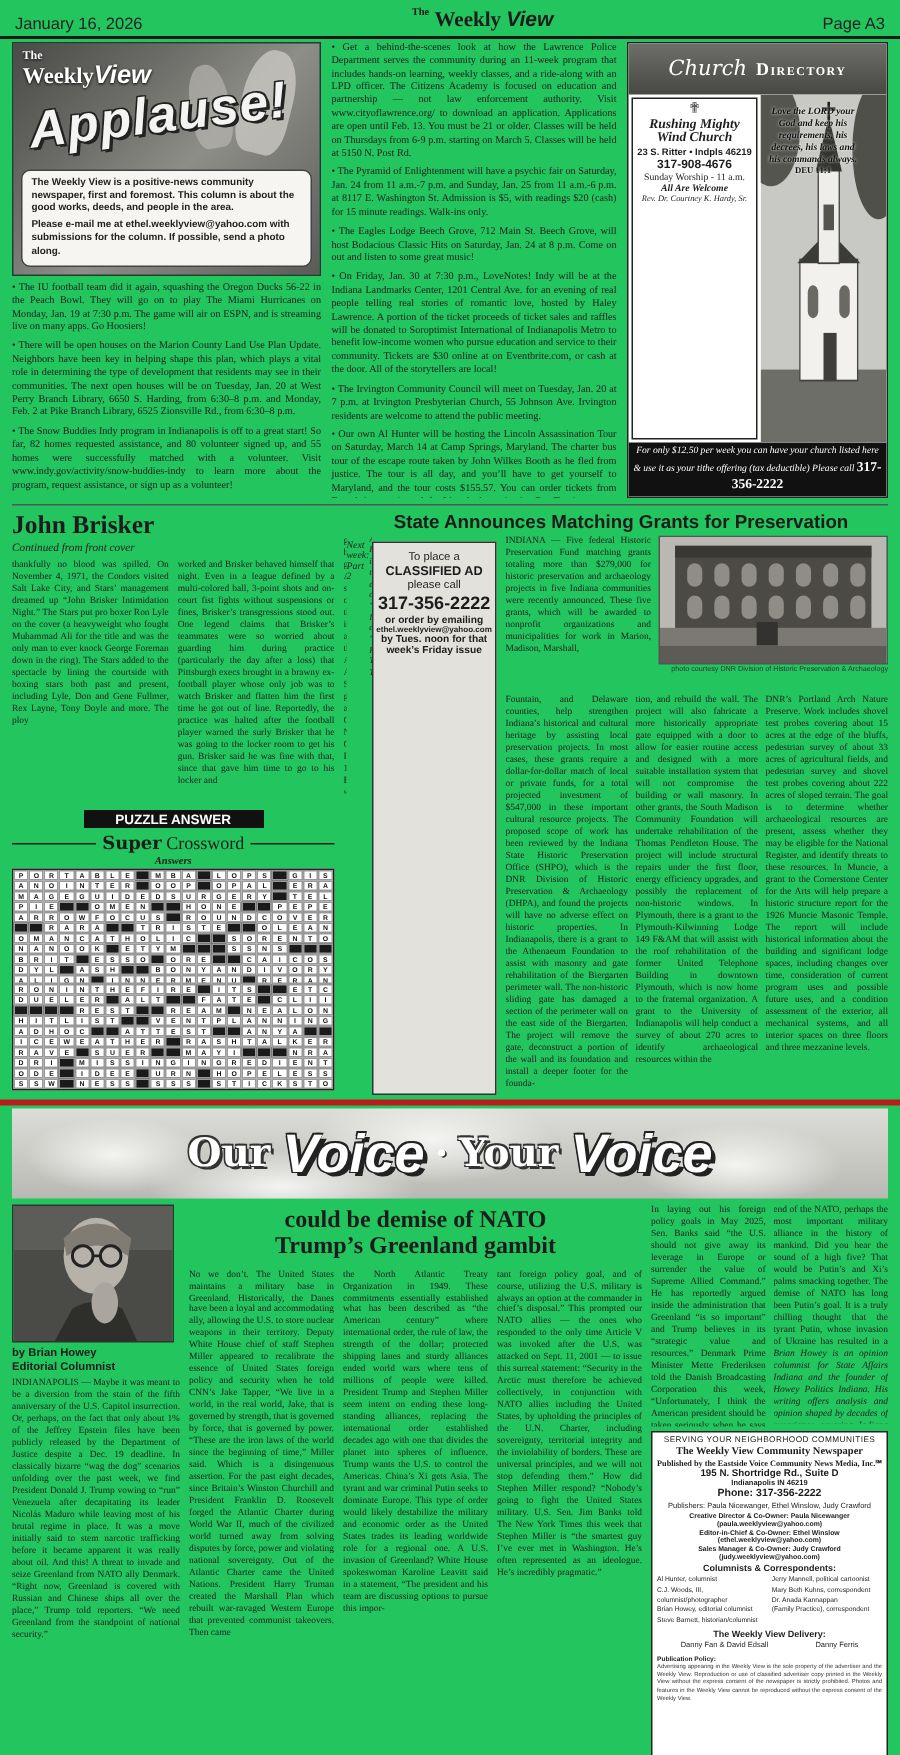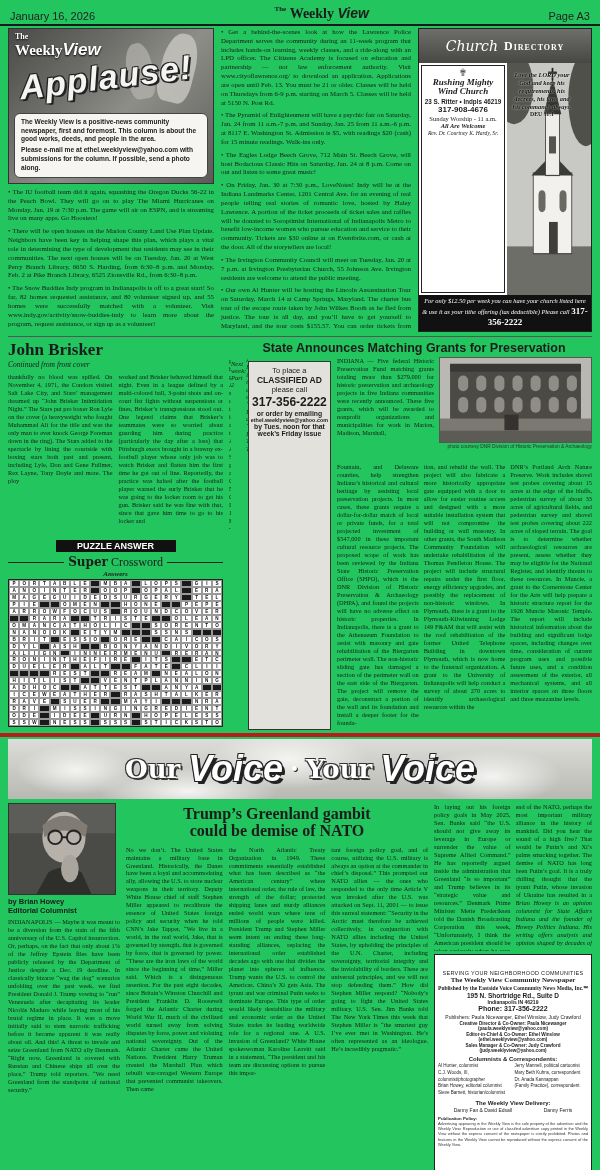--- a/index.html
+++ b/index.html
@@ -102,21 +102,21 @@
 .byline{font-family:"Liberation Sans",sans-serif;font-weight:bold;font-size:7.5px;line-height:1.2;margin:2px 0 3px}
 .b3main{width:302px;flex:none;display:flex;flex-direction:column}
 .tghead{text-align:center;font-weight:bold;font-size:16px;line-height:1.08;margin:2px 0 6px}
 .b3cols{display:flex;gap:6px;flex:1;overflow:hidden}
 .b3cols>div{flex:1}
 .b3right{flex:1;display:flex;flex-direction:column;overflow:hidden}
 .b3rtxt{display:flex;gap:5px;height:148px;overflow:hidden}
 .b3rtxt>div{flex:1}
 .howeybio{font-style:italic}
 
-.mbox{border:1.5px solid #222;background:#fff;margin-top:3px;flex:1;padding:15px 3px 2px;text-align:center;font-family:"Liberation Sans",sans-serif;overflow:hidden}
+.mbox{border:1.5px solid #222;background:#fff;margin-top:3px;flex:1;padding:2px 3px 2px;text-align:center;font-family:"Liberation Sans",sans-serif;overflow:hidden}
 .mb-serv{font-size:5.5px;letter-spacing:.3px}
 .mb-paper{font-size:7px;font-weight:bold;font-family:"Liberation Serif",serif}
 .mb-pub{font-size:5.5px;font-weight:bold;font-family:"Liberation Serif",serif}
 .mb-addr{font-size:6.5px;font-weight:bold}
 .mb-city{font-size:5px;font-weight:bold}
 .mb-ph{font-size:7px;font-weight:bold}
 .mb-pubs{font-size:5px;margin-top:2px}
 .mb-role{font-size:4.6px;font-weight:bold;margin-top:1px}
 .mb-corr{font-size:6px;font-weight:bold;margin-top:3px}
 .mb-list{display:flex;gap:3px;margin-top:1px;text-align:left}
@@ -755,22 +755,22 @@
           <ellipse cx="62" cy="66" rx="9" ry="14" fill="#aaa69e"></ellipse>
         </svg>
         <div class="byline">
           <div>by Brian Howey</div>
           <div>Editorial Columnist</div>
         </div>
         <div class="bodytxt" style="height:248px;overflow:hidden">INDIANAPOLIS — Maybe it was meant to be a diversion from the stain of the fifth anniversary of the U.S. Capitol insurrection. Or, perhaps, on the fact that only about 1% of the Jeffrey Epstein files have been publicly released by the Department of Justice despite a Dec. 19 deadline. In classically bizarre “wag the dog” scenarios unfolding over the past week, we find President Donald J. Trump vowing to “run” Venezuela after decapitating its leader Nicolás Maduro while leaving most of his brutal regime in place. It was a move initially said to stem narcotic trafficking before it became apparent it was really about oil. And this! A threat to invade and seize Greenland from NATO ally Denmark. “Right now, Greenland is covered with Russian and Chinese ships all over the place,” Trump told reporters. “We need Greenland from the standpoint of national security.”</div>
       </div>
       <div class="b3main">
         <div class="tghead">
+          <div>could be demise of NATO</div>
           <div>Trump’s Greenland gambit</div>
-          <div>could be demise of NATO</div>
         </div>
         <div class="b3cols">
           <div class="bodytxt">No we don’t. The United States maintains a military base in Greenland. Historically, the Danes have been a loyal and accommodating ally, allowing the U.S. to store nuclear weapons in their territory. Deputy White House chief of staff Stephen Miller appeared to recalibrate the essence of United States foreign policy and security when he told CNN’s Jake Tapper, “We live in a world, in the real world, Jake, that is governed by strength, that is governed by force, that is governed by power. “These are the iron laws of the world since the beginning of time,” Miller said. Which is a disingenuous assertion. For the past eight decades, since Britain’s Winston Churchill and President Franklin D. Roosevelt forged the Atlantic Charter during World War II, much of the civilized world turned away from solving disputes by force, power and violating national sovereignty. Out of the Atlantic Charter came the United Nations. President Harry Truman created the Marshall Plan which rebuilt war-ravaged Western Europe that prevented communist takeovers. Then came</div>
           <div class="bodytxt">the North Atlantic Treaty Organization in 1949. These commitments essentially established what has been described as “the American century” where international order, the rule of law, the strength of the dollar; protected shipping lanes and sturdy alliances ended world wars where tens of millions of people were killed. President Trump and Stephen Miller seem intent on ending these long-standing alliances, replacing the international order established decades ago with one that divides the planet into spheres of influence. Trump wants the U.S. to control the Americas. China’s Xi gets Asia. The tyrant and war criminal Putin seeks to dominate Europe. This type of order would likely destabilize the military and economic order as the United States trades its leading worldwide role for a regional one. A U.S. invasion of Greenland? White House spokeswoman Karoline Leavitt said in a statement, “The president and his team are discussing options to pursue this impor-</div>
           <div class="bodytxt">tant foreign policy goal, and of course, utilizing the U.S. military is always an option at the commander in chief’s disposal.” This prompted our NATO allies — the ones who responded to the only time Article V was invoked after the U.S. was attacked on Sept. 11, 2001 — to issue this surreal statement: “Security in the Arctic must therefore be achieved collectively, in conjunction with NATO allies including the United States, by upholding the principles of the U.N. Charter, including sovereignty, territorial integrity and the inviolability of borders. These are universal principles, and we will not stop defending them.” How did Stephen Miller respond? “Nobody’s going to fight the United States military. U.S. Sen. Jim Banks told The New York Times this week that Stephen Miller is “the smartest guy I’ve ever met in Washington. He’s often represented as an ideologue. He’s incredibly pragmatic.”</div>
         </div>
       </div>
       <div class="b3right">
         <div class="b3rtxt">
           <div class="bodytxt">In laying out his foreign policy goals in May 2025, Sen. Banks said “the U.S. should not give away its leverage in Europe or surrender the value of Supreme Allied Command.” He has reportedly argued inside the administration that Greenland “is so important” and Trump believes in its “strategic value and resources.” Denmark Prime Minister Mette Frederiksen told the Danish Broadcasting Corporation this week, “Unfortunately, I think the American president should be taken seriously when he says he wants Greenland. If the United States attacks another NATO country, everything stops.” Meaning, that would be the</div>

